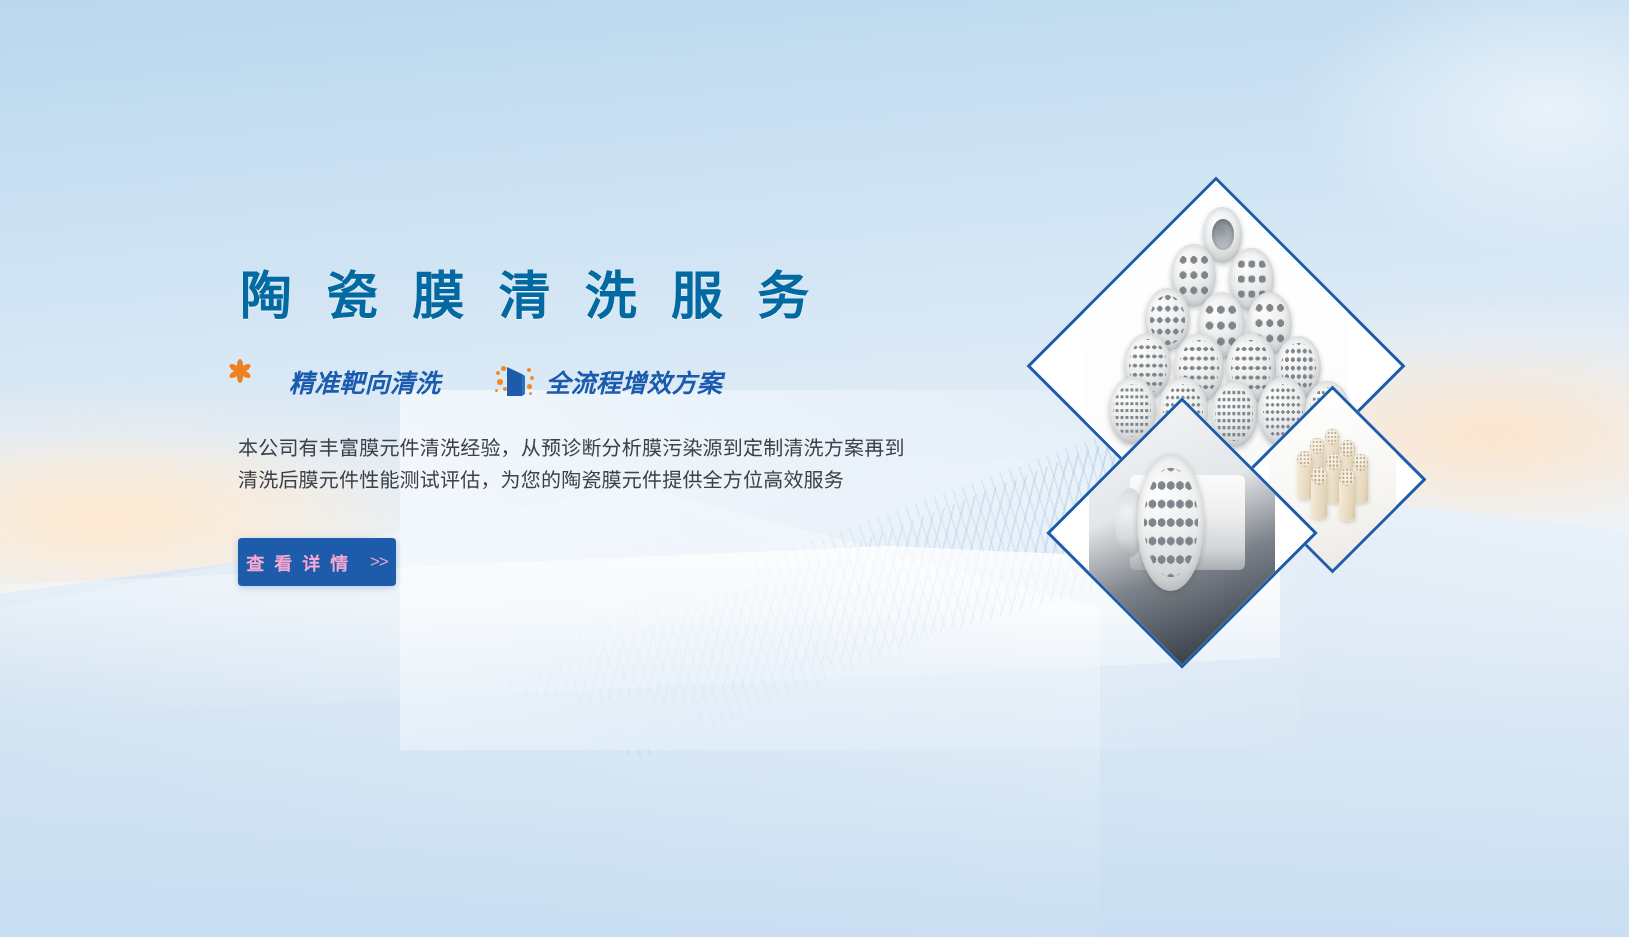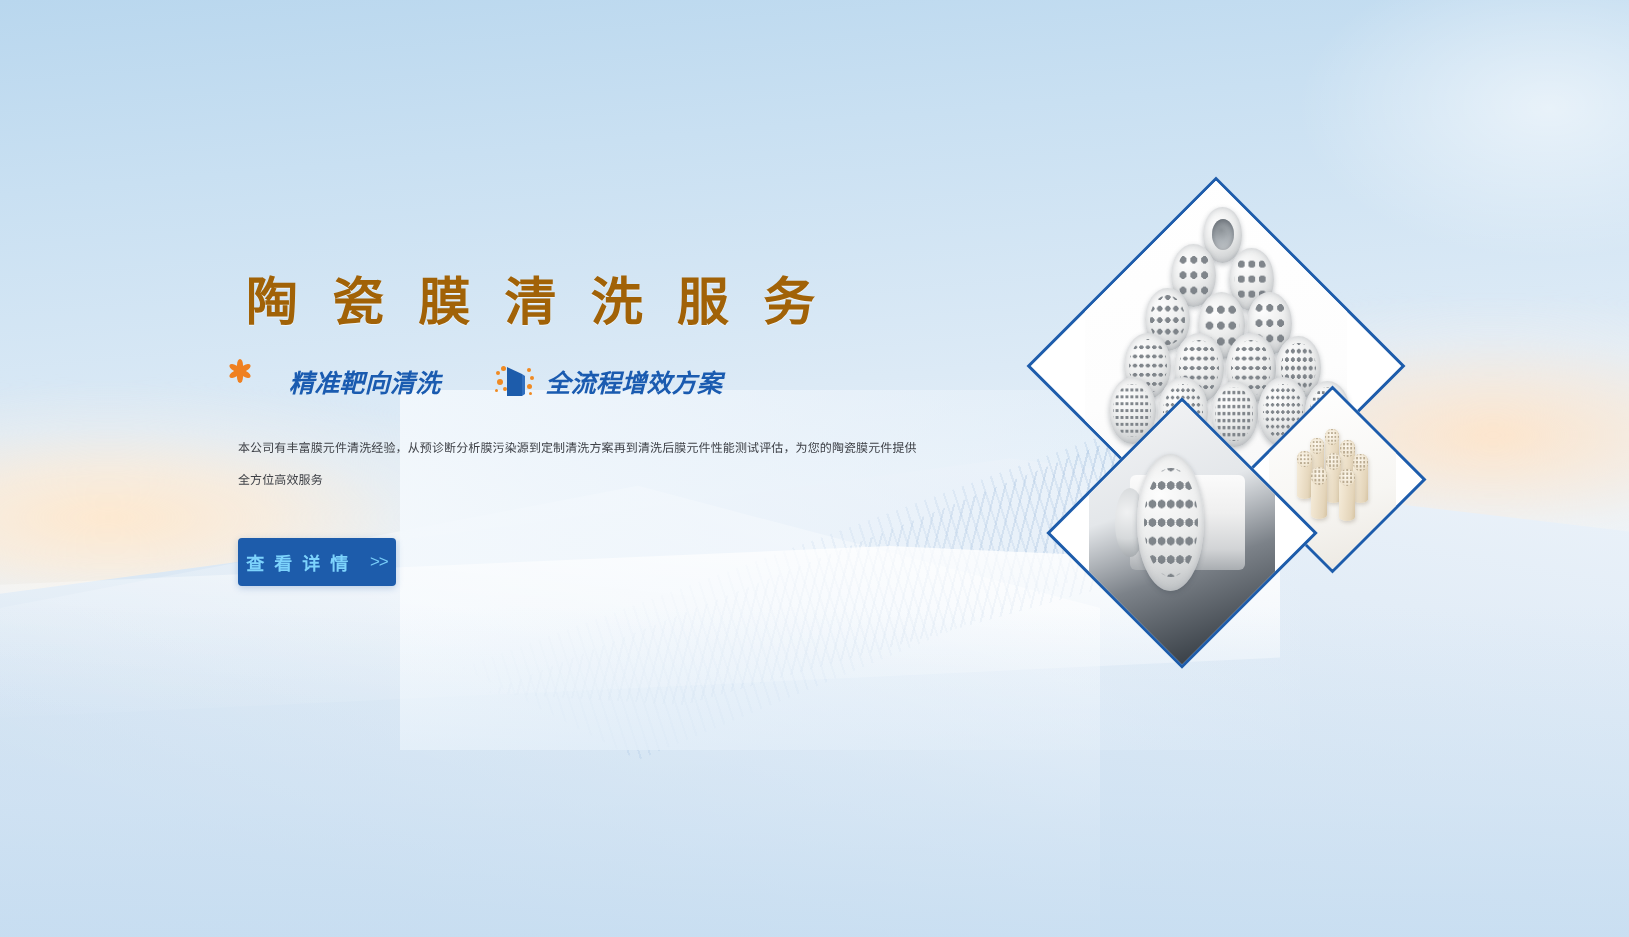--- a/index.html
+++ b/index.html
@@ -203,26 +203,26 @@
   
   .content{
     position:absolute;
     left:238px;top:0;
     width:760px;height:937px;
     z-index:20;
   }
 
   .headline{
     position:absolute;top:268px;left:0;
-    margin:8px;
+    margin:2px;
     font-size:52px;
     line-height:1;
     font-weight:700;
     letter-spacing:.19em;
-    color:#a16207;
+    color:#0369a1;
     white-space:nowrap;
     text-shadow:0 1px 0 rgba(255,255,255,.55);
   }
 
   .features{
     position:absolute;top:362px;left:0;
     display:flex;align-items:center;
     gap:54px;
     font-style:italic;
   }
@@ -256,33 +256,33 @@
   }
 
   
   .icon-flag{width:40px;height:38px;position:relative;}
   .icon-flag .flagsvg{position:absolute;left:10px;top:3px;}
   .icon-flag .dot{position:absolute;border-radius:50%;background:#f08a22;}
 
   .desc{
     position:absolute;top:432px;left:0;
     margin:0;width:680px;
-    font-size:12px;line-height:32px;
+    font-size:20px;line-height:32px;
     color:#3e4147;
     letter-spacing:.01em;
   }
 
   .cta{
     position:absolute;top:538px;left:0;
     display:inline-flex;align-items:center;justify-content:center;
     gap:19px;
     width:158px;height:48px;
     background:#1d5cab;
     border:none;border-radius:4px;
-    color:#7dd3fc;
+    color:#f9a8d4;
     font-family:"Liberation Sans","DejaVu Sans",sans-serif;
     font-size:18px;font-weight:700;letter-spacing:.14em;
     cursor:pointer;
     box-shadow:0 2px 7px rgba(29,92,171,.26);
   }
   .cta .chev{font-size:17px;font-weight:400;letter-spacing:-.06em;opacity:.95;}
 </style>
 </head>
 <body>
 

